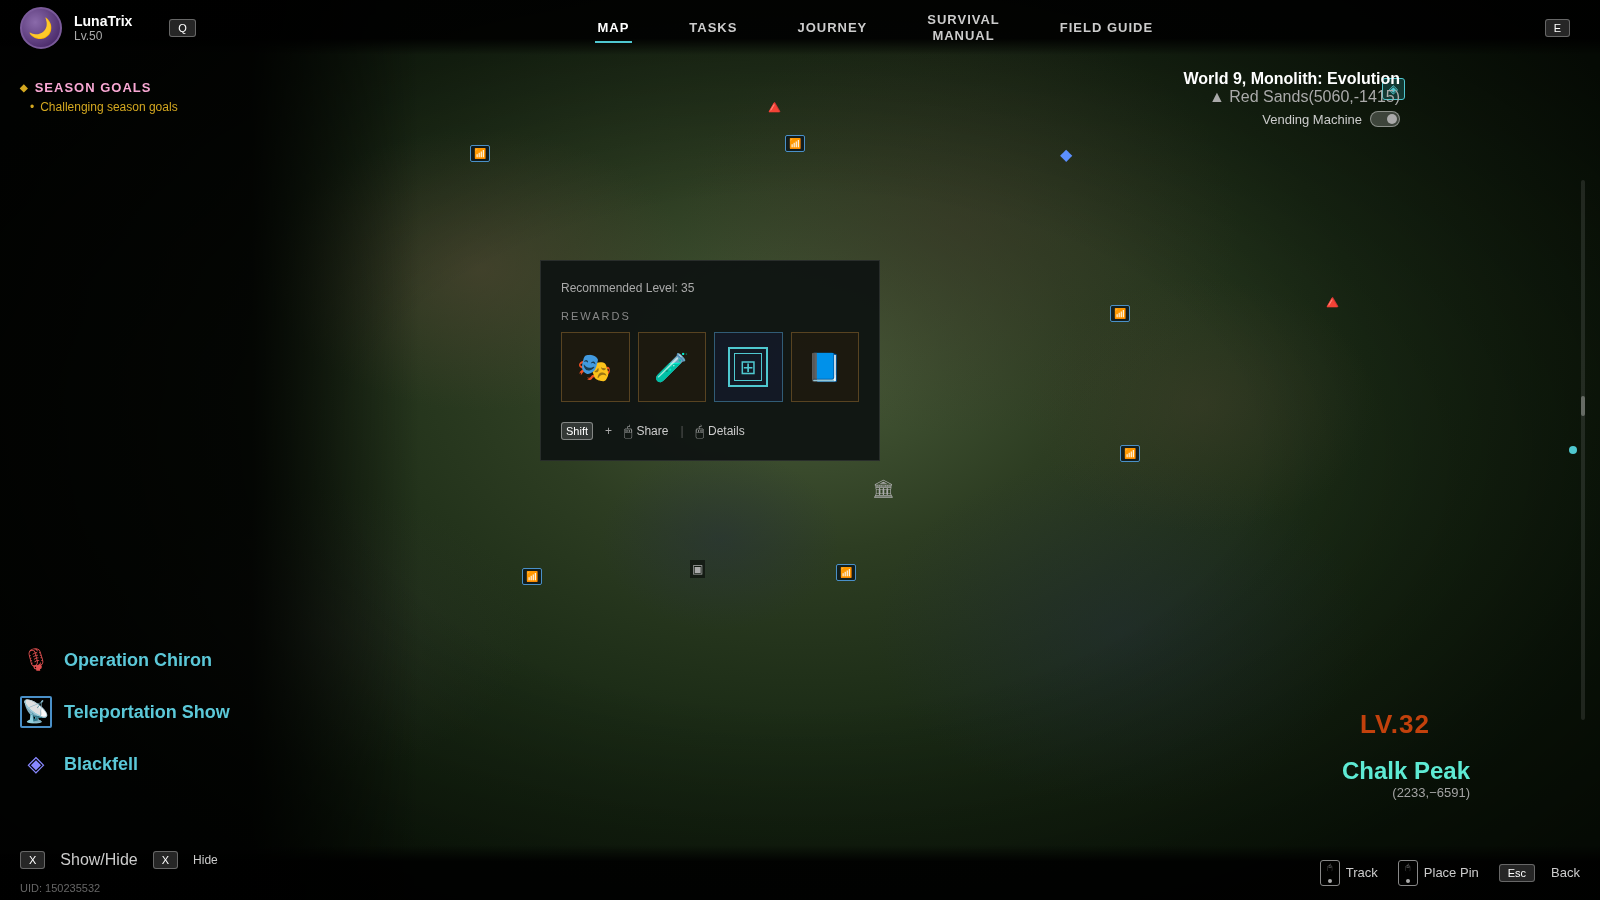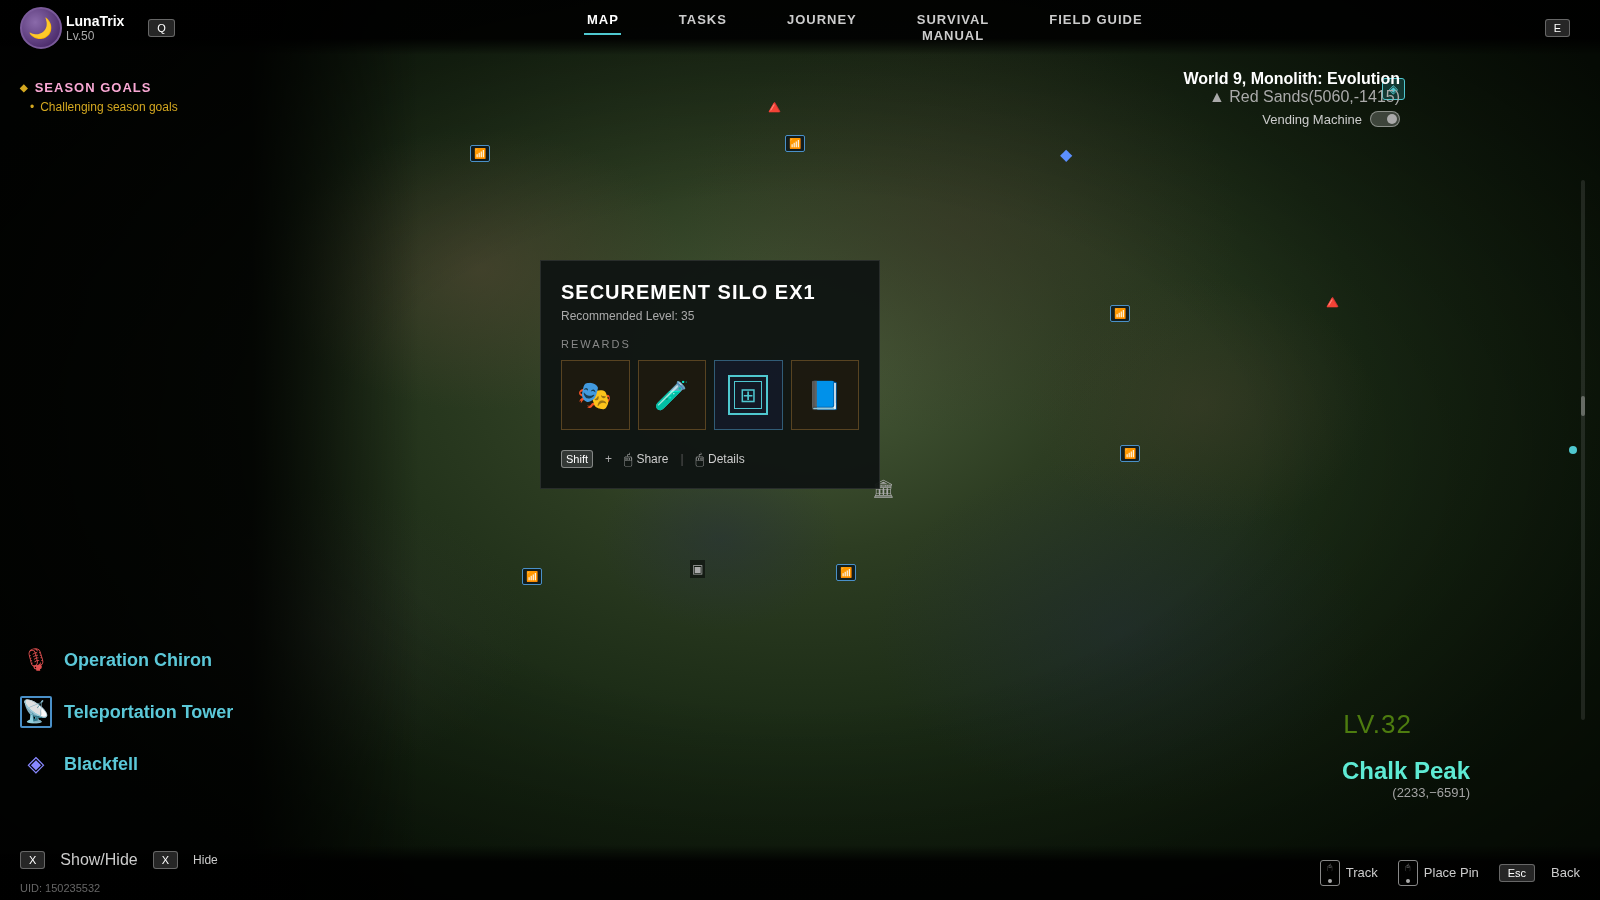--- a/index.html
+++ b/index.html
@@ -65,22 +65,22 @@
       background: linear-gradient(to bottom, rgba(0,0,0,0.9) 70%, transparent 100%);
       display: flex;
       align-items: center;
       z-index: 10;
       padding: 0 20px;
     }
 
     .player-info {
       display: flex;
       align-items: center;
-      gap: 4px;
-      margin-right: 24px;
+      gap: 12px;
+      margin-right: 37px;
     }
 
     .avatar {
       width: 42px;
       height: 42px;
       border-radius: 50%;
       background: radial-gradient(circle at 35% 35%, #8a6aaa, #3a1a5a);
       border: 2px solid #7a5a9a;
       display: flex;
       align-items: center;
@@ -110,21 +110,21 @@
       border: 1px solid rgba(255,255,255,0.3);
       color: #fff;
       padding: 2px 8px;
       border-radius: 3px;
       font-size: 11px;
       margin-right: 10px;
     }
 
     .nav-items {
       display: flex;
-      align-items: flex-start;
+      align-items: center;
       gap: 0;
       flex: 1;
       justify-content: center;
     }
 
     .nav-item {
       color: #cccccc;
       font-size: 13px;
       font-weight: bold;
       letter-spacing: 1px;
@@ -502,26 +502,26 @@
       transform: translateX(-50%);
       width: 4px;
       height: 4px;
       background: #aaa;
       border-radius: 50%;
     }
 
     
     .lv-indicator {
       position: absolute;
-      right: 188px;
+      right: 170px;
       bottom: 160px;
       z-index: 10;
-      color: #4d7c0f;
+      color: #c2410c;
       font-size: 26px;
-      font-weight: normal;
+      font-weight: bold;
       letter-spacing: 1px;
     }
 
     
     .chalk-peak {
       position: absolute;
       right: 130px;
       bottom: 100px;
       z-index: 10;
       text-align: right;
@@ -637,21 +637,20 @@
 <div class="world-info">
   <div class="world-name">World 9, Monolith: Evolution</div>
   <div class="world-coords">Red Sands(5060,-1415)</div>
   <div class="vending-machine-row">
     <span class="vending-machine-label">Vending Machine</span>
     <div class="toggle-circle"></div>
   </div>
 </div>
 
 <div class="popup-card">
-  <div class="popup-title">SECUREMENT SILO EX1</div>
   <div class="popup-level">Recommended Level: 35</div>
   <div class="popup-rewards-label">REWARDS</div>
   <div class="rewards-grid">
     <div class="reward-item">
       <span style="font-size:28px;">🎭</span>
     </div>
     <div class="reward-item">
       <span style="font-size:28px;">🧪</span>
     </div>
     <div class="reward-item" style="border-color:rgba(80,160,200,0.5);background:rgba(20,25,40,0.9);">
@@ -676,21 +675,21 @@
   </div>
 </div>
 
 <div class="sidebar-items">
   <div class="sidebar-item chiron">
     <div class="sidebar-item-icon" style="color:#e05050; font-size:22px;">🎙</div>
     <span class="sidebar-item-label" style="color:#5bc8d8;">Operation Chiron</span>
   </div>
   <div class="sidebar-item">
     <div class="sidebar-item-icon" style="color:#4a90c8; font-size:22px; border:2px solid #4a90c8; padding:2px; border-radius:2px;">📡</div>
-    <span class="sidebar-item-label" style="color:#5bc8d8;">Teleportation Tower</span>
+    <span class="sidebar-item-label" style="color:#5bc8d8;">Teleportation Show</span>
   </div>
   <div class="sidebar-item">
     <div class="sidebar-item-icon" style="color:#8888ff; font-size:22px;">◈</div>
     <span class="sidebar-item-label" style="color:#5bc8d8;">Blackfell</span>
   </div>
 </div>
 
 <div class="lv-indicator">LV.32</div>
 
 <div class="chalk-peak">

